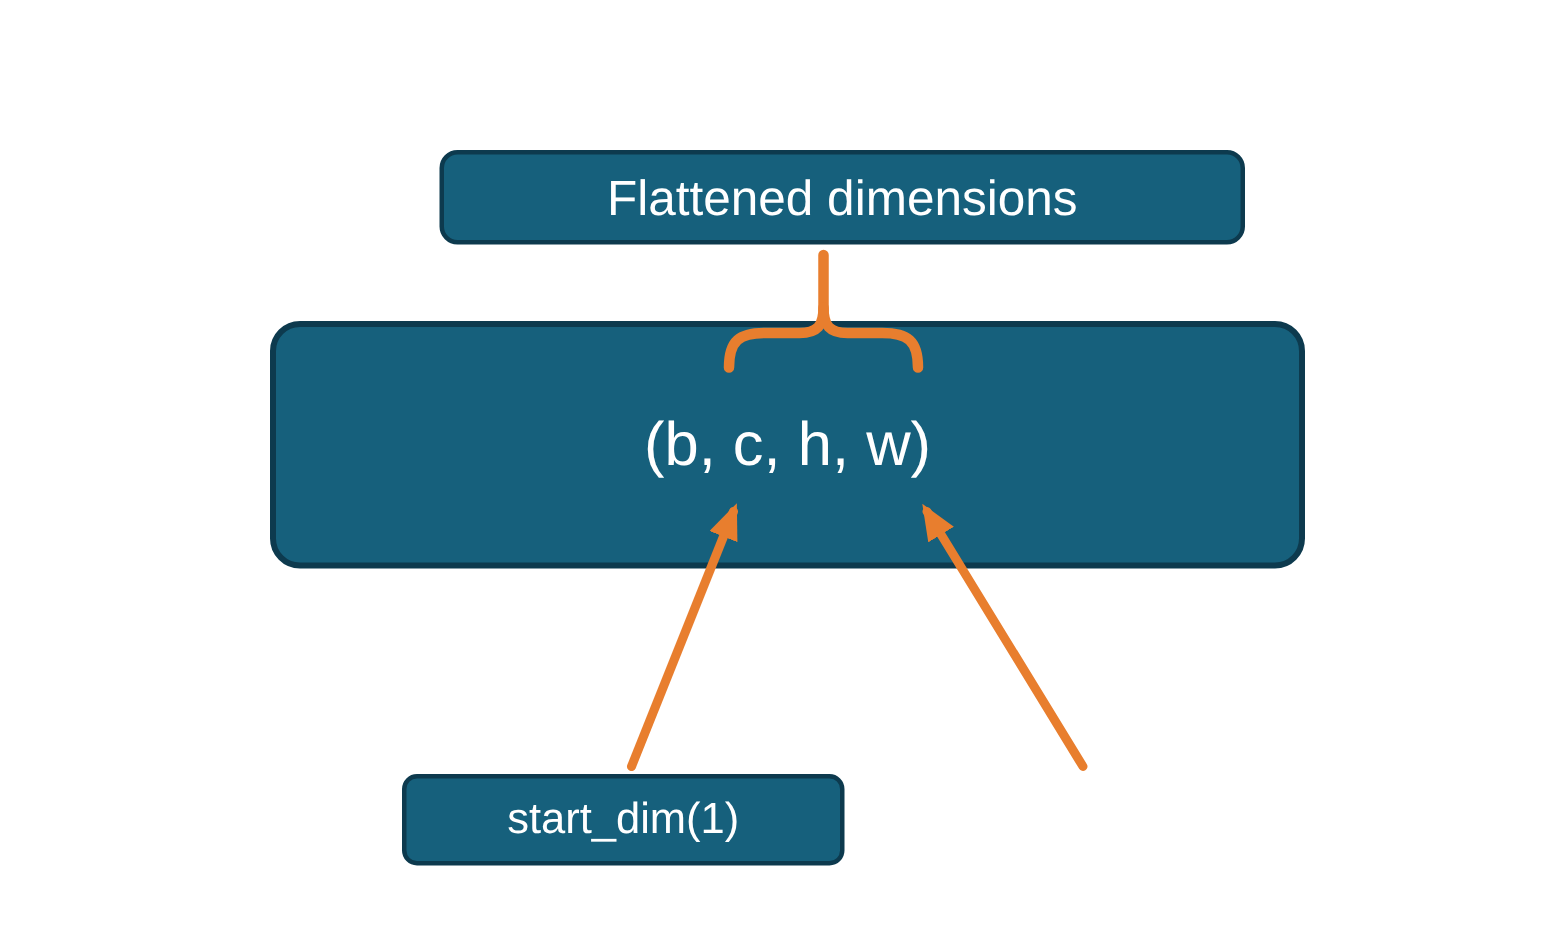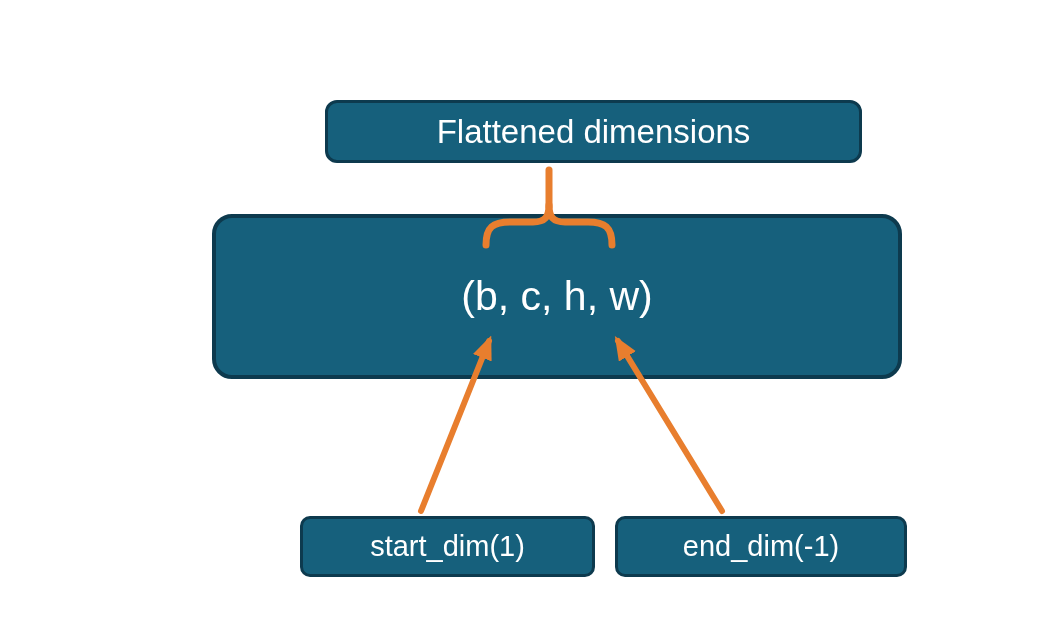--- a/index.html
+++ b/index.html
@@ -19,21 +19,20 @@
   .canvas{position:absolute;inset:0;}
   .box{
     position:absolute;
     background:var(--box-fill);
     border:3px solid var(--box-border);
     border-radius:12px;
     color:var(--text-color);
     display:flex;align-items:center;justify-content:center;
     box-sizing:border-box;
     white-space:nowrap;
-    margin-left:32px;
   }
   .top-box{left:293px;top:100px;width:537px;height:63px;font-size:33px;}
   .main-box{left:180px;top:214px;width:690px;height:165px;border-width:4px;border-radius:20px;font-size:41px;}
   .small-box{top:516px;height:61px;font-size:29px;border-radius:10px;text-align:center;}
   .start-box{left:268px;width:295px;}
   .end-box{left:583px;width:292px;}
   svg.overlay{position:absolute;inset:0;width:100%;height:100%;pointer-events:none;}
   .accent-stroke{stroke:var(--accent-orange);fill:none;}
 </style>
 </head>
@@ -46,23 +45,20 @@
   </div>
 
   <div class="box main-box">
     <span>(b, c, h, w)</span>
   </div>
 
   <div class="box small-box start-box">
     <span>start_dim(1)</span>
   </div>
 
-  <div class="box small-box end-box">
-    <span>end_dim(-1)</span>
-  </div>
 
   <svg class="overlay" viewBox="0 0 1038 632" xmlns="http://www.w3.org/2000/svg">
     <defs>
       <marker id="arrow" markerUnits="userSpaceOnUse" markerWidth="24" markerHeight="20" refX="18" refY="10" orient="auto">
         <path d="M0,0 L24,10 L0,20 Z" fill="var(--accent-orange)"></path>
       </marker>
     </defs>
 
     <path class="accent-stroke" d="M549,170 L549,207" stroke-width="7" stroke-linecap="round"></path>
 

